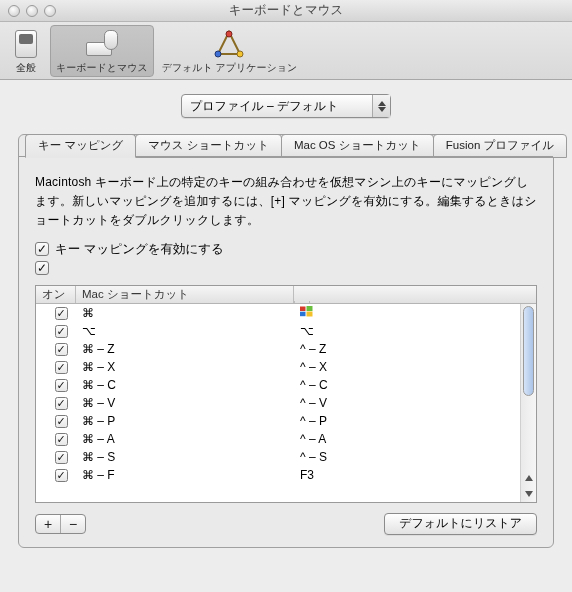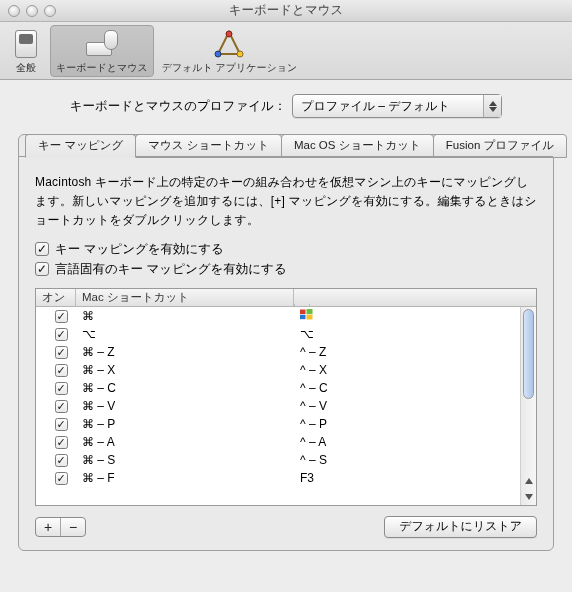--- a/index.html
+++ b/index.html
@@ -373,21 +373,20 @@
         <circle cx="4" cy="24" r="3" fill="#3e6fd6" stroke="#22376d"></circle>
       </svg>
     </div>
     <span>デフォルト アプリケーション</span>
   </div>
 </div>
 
 <div class="content">
 
   <div class="profile-row">
-    <span>キーボードとマウスのプロファイル：</span>
     <div class="popup">
       <span>プロファイル – デフォルト</span>
       <span class="arrows">
         <svg width="8" height="5">
             <polygon points="4,0 8,5 0,5" fill="#444"></polygon>
           </svg>
         <svg width="8" height="5">
             <polygon points="0,0 8,0 4,5" fill="#444"></polygon>
           </svg>
       </span>
@@ -413,21 +412,20 @@
 
     <div class="tab-content">
       <div class="desc">Macintosh キーボード上の特定のキーの組み合わせを仮想マシン上のキーにマッピングします。新しいマッピングを追加するには、[+] マッピングを有効にする。編集するときはショートカットをダブルクリックします。</div>
 
       <div class="check-row">
         <span class="check">✓</span>
         <span>キー マッピングを有効にする</span>
       </div>
       <div class="check-row">
         <span class="check">✓</span>
-        <span>言語固有のキー マッピングを有効にする</span>
       </div>
 
       <div class="maptable">
         <div class="maphead">
           <div class="col-on">オン</div>
           <div class="col-mac">Mac ショートカット</div>
           <div class="col-scroll"></div>
         </div>
         <div class="mapbody">
           <div class="rows" id="rows">

